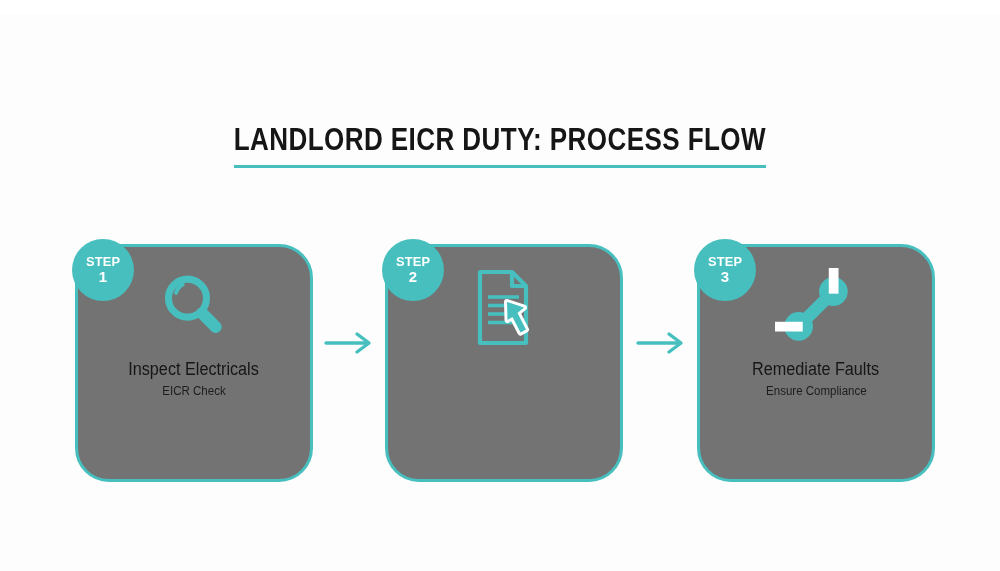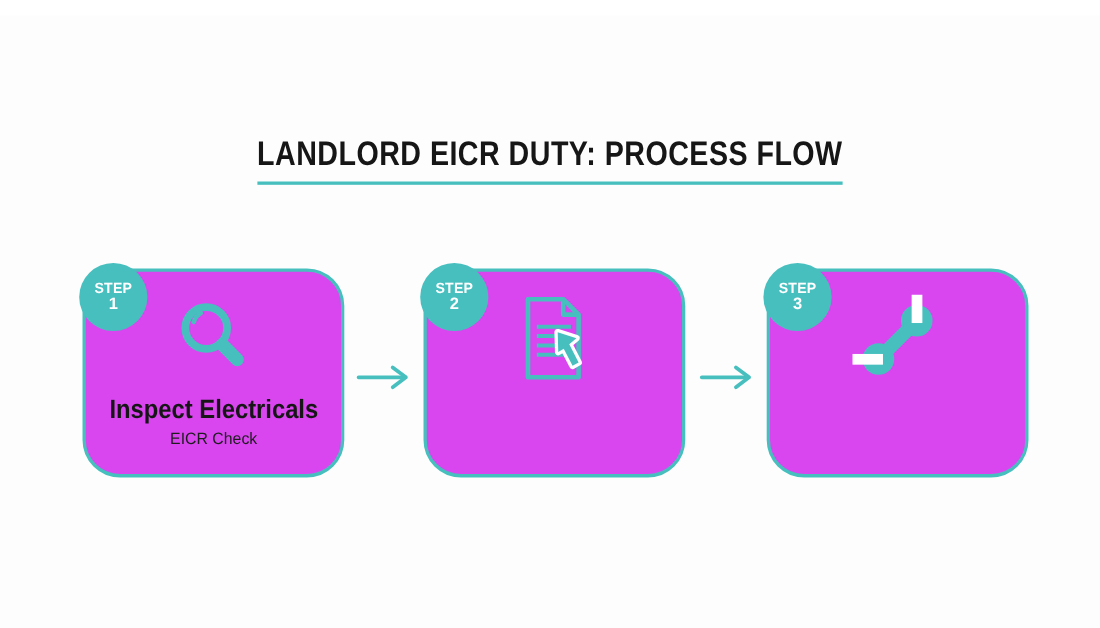--- a/index.html
+++ b/index.html
@@ -35,24 +35,24 @@
   }
   .title-underline{
     width:532px;height:3px;
     margin:7px auto 0;
     background:var(--accent);
   }
 
   
   .card{
     position:absolute;top:230px;
-    width:238px;height:190px;
+    width:238px;height:238px;
     border:3px solid var(--accent);
     border-radius:34px;
-    background:#d946ef;
+    background:#737373;
   }
   .card.c1{left:75px;}
   .card.c2{left:385px;}
   .card.c3{left:697px;}
 
   .badge{
     position:absolute;left:-6px;top:-8px;
     width:62px;height:62px;
     border-radius:50%;
     background:var(--accent);
@@ -67,27 +67,27 @@
 
   .icon-wrap{
     position:absolute;left:0;top:20px;width:100%;height:84px;
     display:flex;align-items:center;justify-content:center;
   }
   .card-text{
     position:absolute;left:0;top:112px;width:100%;
     text-align:center;
   }
   .step-title{
-    font-size:24px;font-weight:700;color:var(--text);
+    font-size:18px;font-weight:400;color:var(--text);
     line-height:1.15;
   }
   .step-title > span{display:inline-block;transform:scaleX(0.9);transform-origin:center;white-space:nowrap;}
   .step-subtitle{
     margin-top:4px;
-    font-size:15px;font-weight:400;color:#1d1d1d;text-align:center;
+    font-size:12px;font-weight:400;color:#1d1d1d;text-align:center;
   }
   .step-subtitle > span{display:inline-block;transform:scaleX(0.96);transform-origin:center;white-space:nowrap;}
 
   
   .flow-arrow{
     position:absolute;top:314px;width:50px;height:30px;
   }
   .flow-arrow.a1{left:324px;}
   .flow-arrow.a2{left:636px;}
 
@@ -162,15 +162,19 @@
       <svg width="82" height="82" viewBox="0 0 80 80" aria-hidden="true">
         <g transform="rotate(45 40 40)">
           <circle cx="40" cy="16" r="14" class="fill-accent"></circle>
           <circle cx="40" cy="64" r="14" class="fill-accent"></circle>
           <rect x="34" y="16" width="12" height="48" rx="2" class="fill-accent"></rect>
           <rect x="35.5" y="-12" width="9.5" height="30" fill="#ffffff" transform="rotate(-45 40 16)"></rect>
           <rect x="35.5" y="60" width="9.5" height="32" fill="#ffffff" transform="rotate(45 40 64)"></rect>
         </g>
       </svg>
     </div>
+    <div class="card-text">
+      <h2 class="step-title"><span>Remediate Faults</span></h2>
+      <p class="step-subtitle"><span>Ensure Compliance</span></p>
+    </div>
   </section>
 
 </div>
 
 </body></html>

